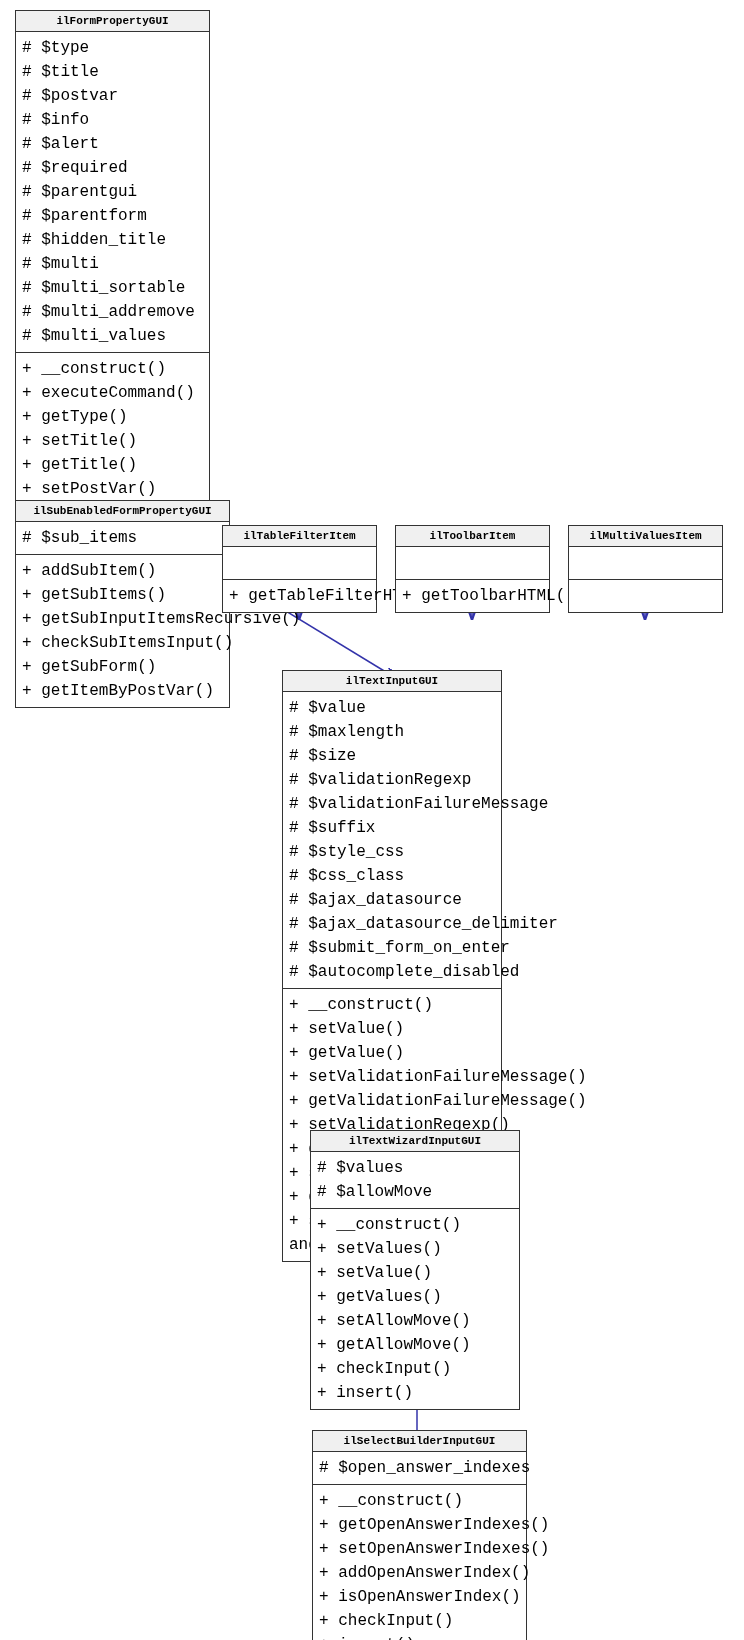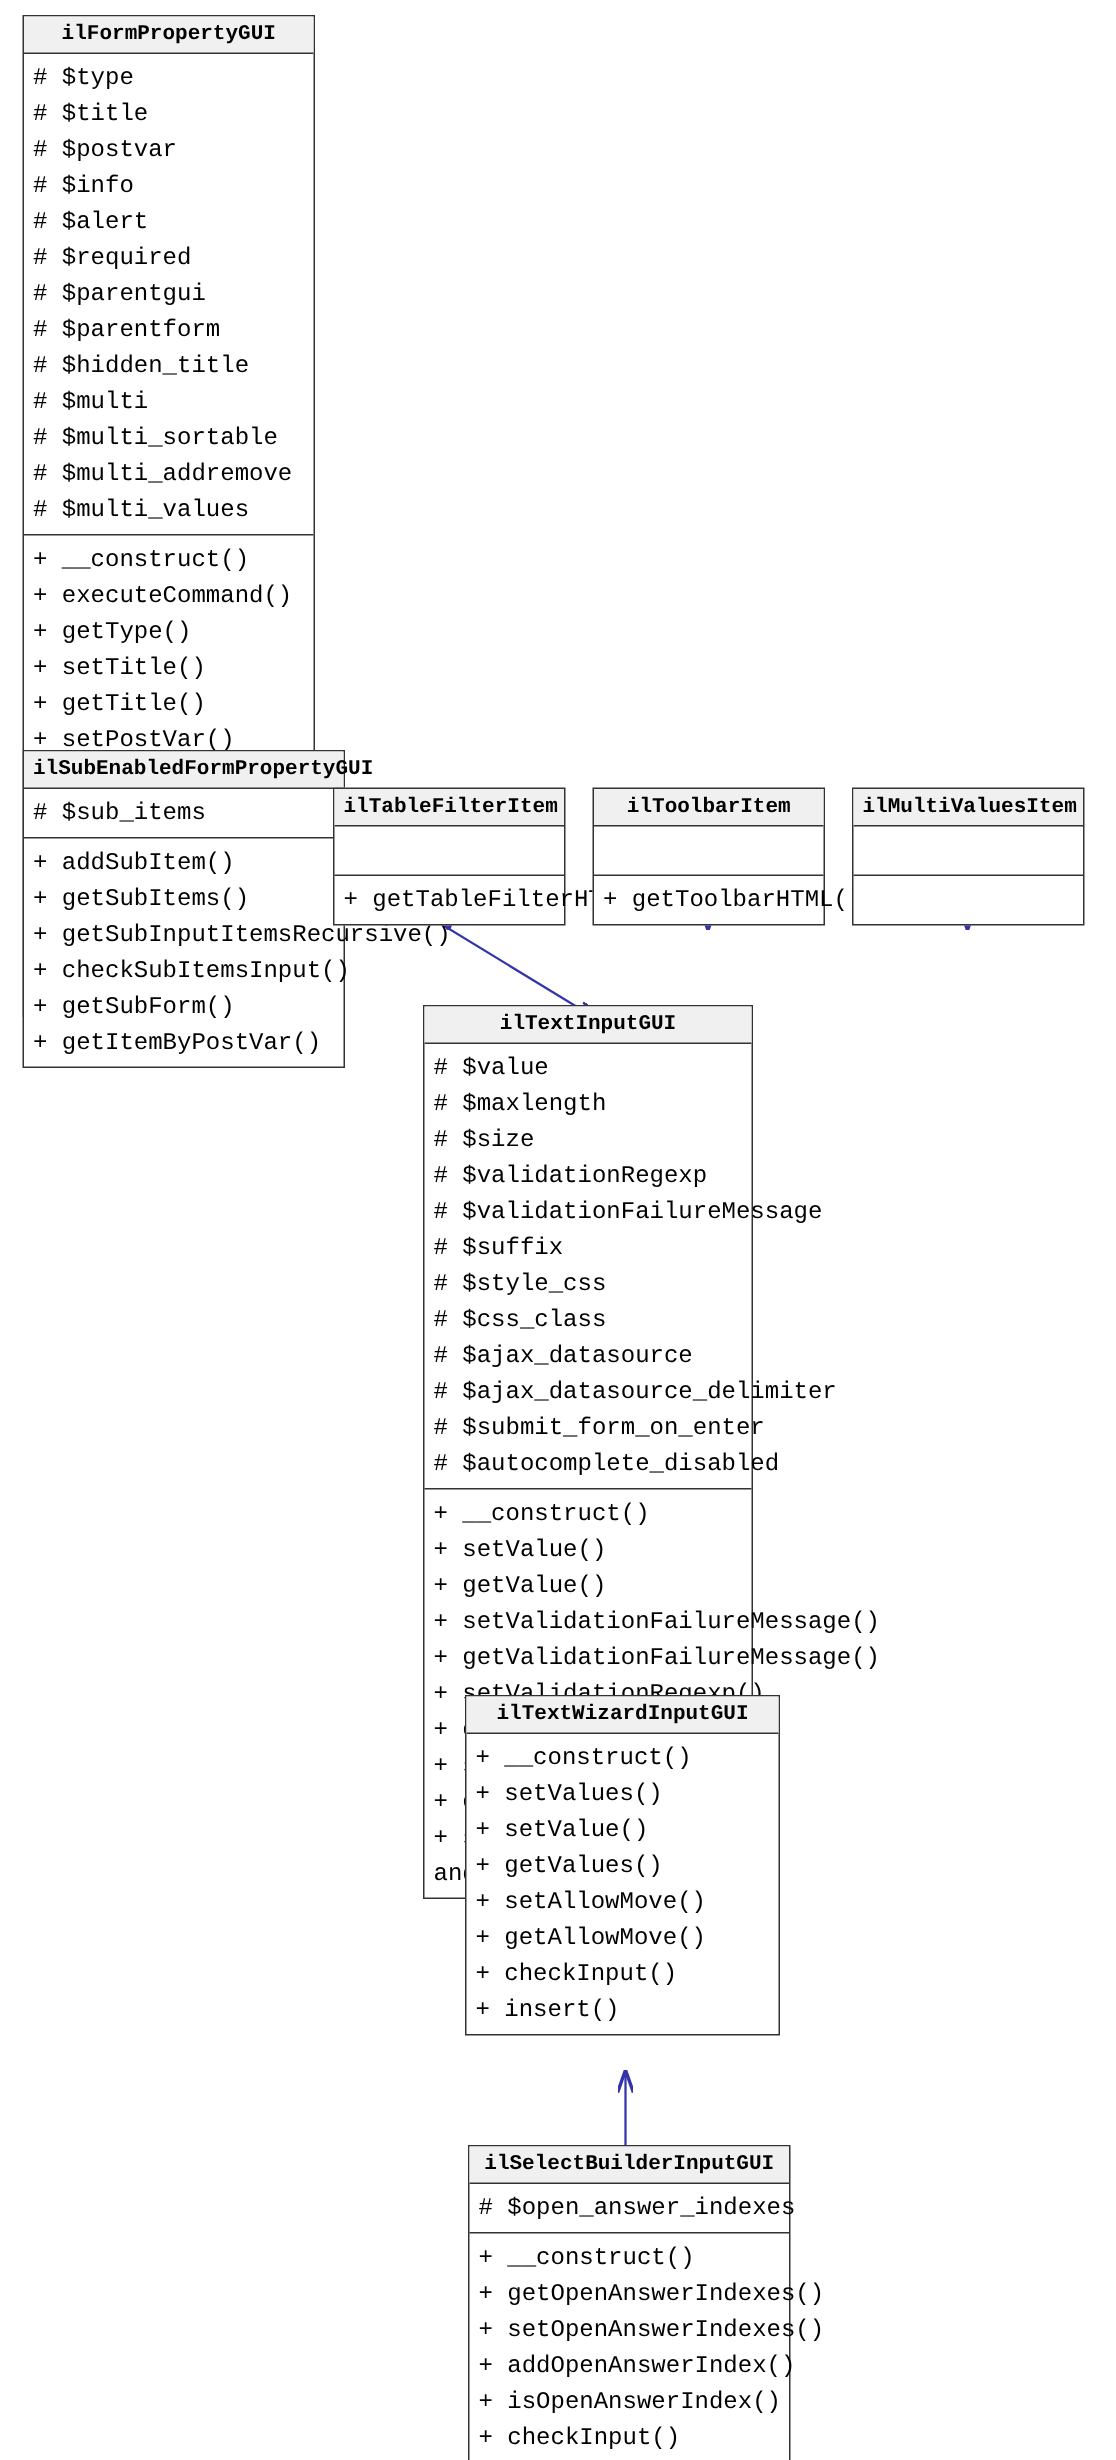--- a/index.html
+++ b/index.html
@@ -21,21 +21,21 @@
       position: absolute;
       border: 1px solid #333;
       background: #fff;
     }
     .uml-header {
       background: #f0f0f0;
       border-bottom: 1px solid #333;
       padding: 4px 6px;
       text-align: center;
       font-weight: bold;
-      font-size: 14px;
+      font-size: 11px;
     }
     .uml-section {
       border-bottom: 1px solid #333;
       padding: 4px 6px;
       line-height: 1.5;
       font-size: 16px;
       white-space: nowrap;
     }
     .uml-section:last-child {
       border-bottom: none;
@@ -174,20 +174,24 @@
       + setMaxLength()<br>
       + getMaxLength()<br>
       + setSize()<br>
       and 22 more...
     </div>
   </div>
 
   <div class="uml-box" style="left:310px; top:1130px; width:210px;">
     <div class="uml-header">ilTextWizardInputGUI</div>
     <div class="uml-section">
+      # $values<br>
+      # $allowMove
+    </div>
+    <div class="uml-section">
       + __construct()<br>
       + setValues()<br>
       + setValue()<br>
       + getValues()<br>
       + setAllowMove()<br>
       + getAllowMove()<br>
       + checkInput()<br>
       + insert()
     </div>
   </div>

